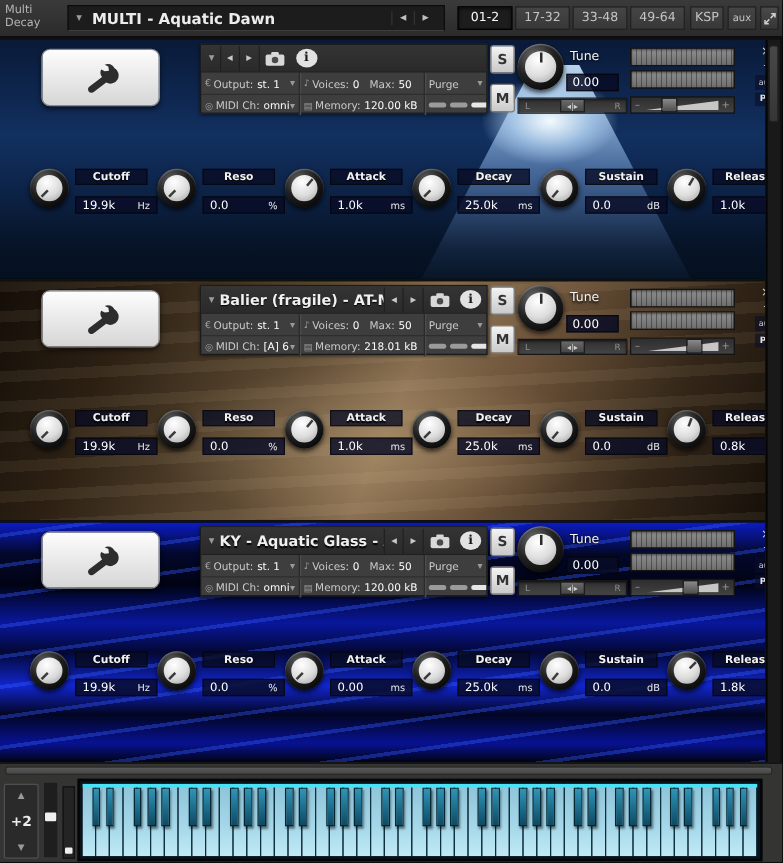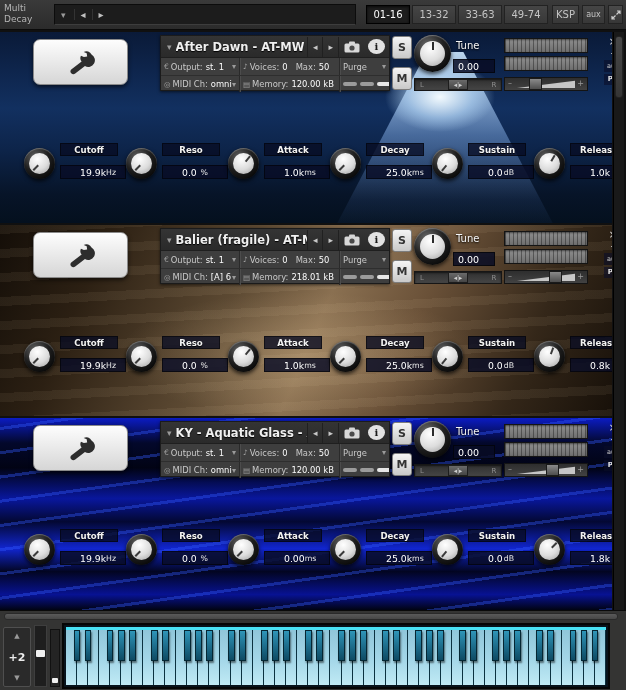--- a/index.html
+++ b/index.html
@@ -104,34 +104,34 @@
   .sidecol{position:absolute;left:214px;top:0;width:18px;text-align:center;}
   .sidecol span{display:block;cursor:pointer;}
   .sx{color:#d8d8d8;font-size:10px;line-height:13px;}
   .smin{color:#d8d8d8;font-size:10px;line-height:10px;}
   .saux{color:#cfcfcf;font-size:6.5px;line-height:12px;margin-top:2px;background:rgba(10,14,40,.6);}
   .spv{color:#e2e2e2;font-size:7px;font-weight:bold;line-height:11px;margin-top:2px;background:rgba(10,14,40,.6);}
 
   
   .knobrow{position:absolute;left:0;right:16px;top:103px;height:44px;display:flex;
     justify-content:space-between;padding:0 6px 0 24px;}
-  .kgroup{display:flex;align-items:flex-end;}
+  .kgroup{display:flex;align-items:flex-start;}
   .knob{position:relative;width:31px;height:31px;border-radius:50%;cursor:pointer;
     background:radial-gradient(circle at 35% 28%,#5e5e5e,#1f1f1f 45%,#090909 80%);
     box-shadow:0 2px 4px rgba(0,0,0,.75),inset 0 1px 1px rgba(255,255,255,.28);}
   .knob .face{position:absolute;inset:5px;border-radius:50%;
     background:radial-gradient(circle at 40% 28%,#fff,#dcdcdc 55%,#9c9c9c 100%);}
   .kptr{position:absolute;left:calc(50% - 1px);top:6px;width:2px;height:7px;background:#3a3a3a;
     transform-origin:1px 9.5px;}
   .kcol{display:flex;flex-direction:column;justify-content:space-between;height:36px;margin-left:5px;}
   .klabel{width:58px;height:13px;background:rgba(8,11,34,.78);border:1px solid rgba(0,0,0,.5);
     color:#f2f2f2;font-size:8.6px;font-weight:bold;display:flex;align-items:center;justify-content:center;
     text-shadow:0 1px 1px #000;}
   .kvalue{width:66px;height:14px;background:rgba(9,12,38,.82);border:1px solid rgba(0,0,0,.55);
-    color:#fff;font-size:9.3px;display:flex;align-items:center;justify-content:space-between;padding:0 19px;}
+    color:#fff;font-size:9.3px;display:flex;align-items:center;justify-content:space-between;padding:0 5px;}
   .kvalue .ku{color:#e8e8e8;font-size:7.8px;}
 
   
   .vscroll{position:absolute;left:613px;top:32px;width:11px;height:578px;background:#191919;border-left:1px solid #000;}
   .vthumb{position:absolute;left:1px;top:4px;width:8px;height:62px;background:linear-gradient(#484848,#353535);border-radius:3px;border:1px solid #222;cursor:pointer;}
 
   
   .kbzone{position:absolute;left:0;top:610px;width:626px;height:80px;background:#343433;border-top:1px solid #0a0a0a;}
   .hscroll{position:absolute;left:4px;top:2px;width:614px;height:7px;background:linear-gradient(#5a5a5a,#474747);border-radius:3px;border:1px solid #2a2a2a;cursor:pointer;}
   .octbox{position:absolute;left:3px;top:16px;width:28px;height:60px;background:#2a2a2a;
@@ -155,47 +155,47 @@
 
 <div class="stage">
 
   <div class="topbar">
     <div class="applabel">
       <div>Multi</div>
         <div>Decay</div>
     </div>
     <div class="multititle">
       <span class="dd">▾</span>
+      <span class="t">MULTI - Aquatic Dawn</span>
       <span class="nav">◂</span>
       <span class="nav">▸</span>
     </div>
-    <div class="tab active" style="left:366px;width:44px;">01-16</div>
-    <div class="tab" style="left:412px;width:44px;">13-32</div>
-    <div class="tab" style="left:458px;width:44px;">33-63</div>
-    <div class="tab" style="left:504px;width:44px;">49-74</div>
+    <div class="tab active" style="left:366px;width:44px;">01-2</div>
+    <div class="tab" style="left:412px;width:44px;">17-32</div>
+    <div class="tab" style="left:458px;width:44px;">33-48</div>
+    <div class="tab" style="left:504px;width:44px;">49-64</div>
     <div class="tab" style="left:552px;width:27px;">KSP</div>
     <div class="tab" style="left:582px;width:23px;font-size:8px;">aux</div>
     <div class="winbtn" style="left:608px;width:15px;">
       <svg width="10" height="10" viewBox="0 0 10 10">
           <path d="M6 1h3v3M9 1 5.5 4.5M4 9H1V6M1 9l3.5-3.5" stroke="#cfcfcf" stroke-width="1.2" fill="none"></path>
         </svg>
     </div>
   </div>
 
   <section class="inst" style="top:32px;height:191px;">
     <div class="backdrop bd1"></div>
     <button class="wrench">
       <svg width="30" height="30" viewBox="0 0 32 32">
           <path d="M26 6.5a6 6 0 0 0-8.6-1.6l3.3 1 1 3.4-3.4 1-3.3-1a6 6 0 0 0 1.6 6.2l-9.2 9.2a3 3 0 1 0 4.2 4.2l9.2-9.2A6 6 0 0 0 26 6.5z" fill="#2d2d2d" transform="rotate(8 16 16)"></path>
         </svg>
     </button>
     <div class="header">
       <div class="titlebar">
         <span class="dd">▾</span>
-        <span class="ititle">After Dawn - AT-MW</span>
         <span class="navbtn">◂</span>
         <span class="navbtn">▸</span>
         <span class="cambtn">
           <svg width="16" height="12" viewBox="0 0 16 12">
               <rect x="0.5" y="2.5" width="15" height="9" rx="1.5" fill="#d8d8d8"></rect>
               <rect x="5" y="0.5" width="6" height="3" rx="1" fill="#d8d8d8"></rect>
               <circle cx="8" cy="7" r="2.6" fill="#4a4a4a"></circle>
             </svg>
         </span>
         <span class="infobtn">i</span>

